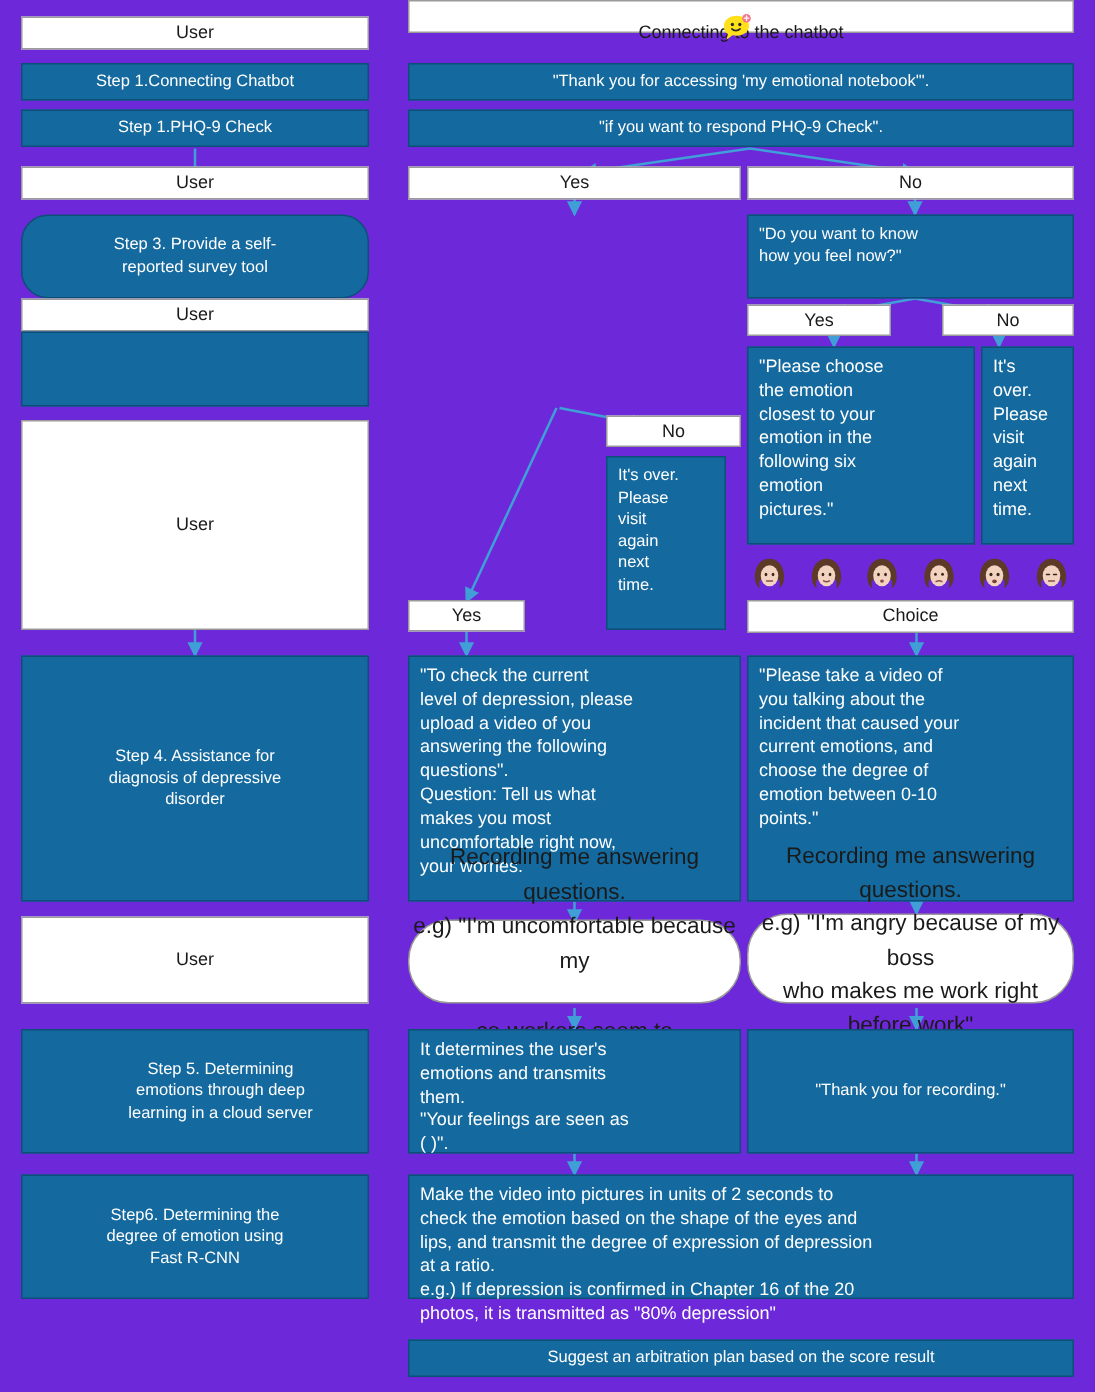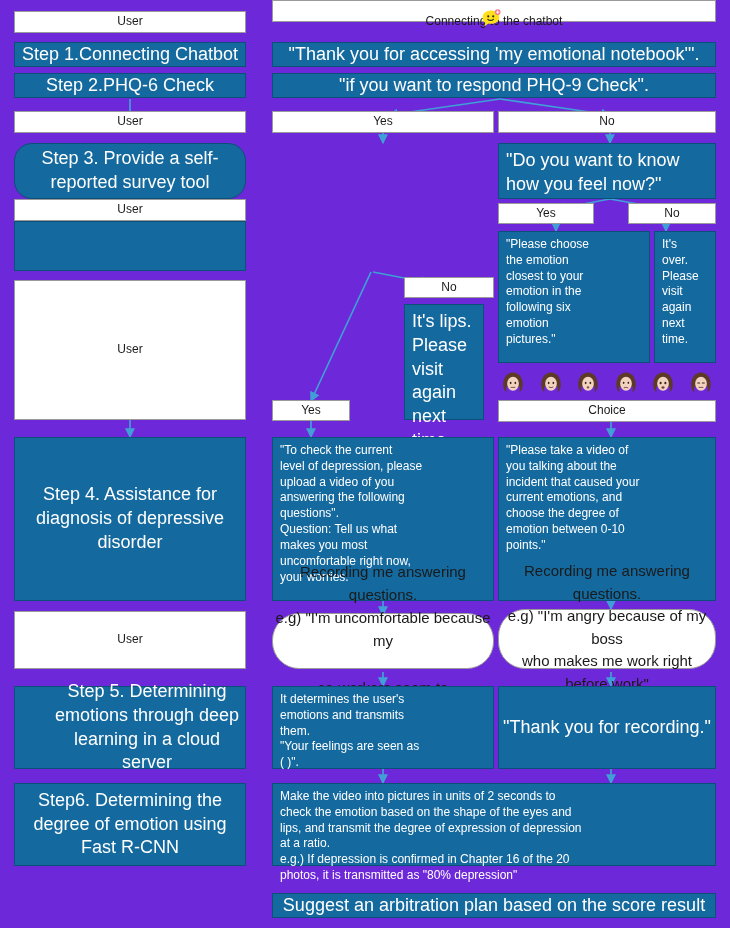--- a/index.html
+++ b/index.html
@@ -29,21 +29,21 @@
     background:#14699E;
     border:1px solid #0c4f78;
     color:#ffffff;
   }
   .white{
     background:#ffffff;
     border:1px solid #9a9a9a;
     color:#1a1a1a;
   }
   .left{justify-content:flex-start;text-align:left;}
-  .s13{font-size:18px;}
+  .s13{font-size:11px;}
   .s12{font-size:12px;}
   .s9{font-size:15px;border-radius:27px;}
   .padl{padding:5px 7px;}
 
   
   #arrows{
     position:absolute;
     left:0;top:0;
     width:730px;height:928px;
     pointer-events:none;
@@ -115,21 +115,21 @@
       <path d="M383,769 L383,783"></path>
 
       <path d="M611,769 L611,783"></path>
     </g>
   </svg>
 
   <div class="box white s12" style="left:14px;top:11px;width:232px;height:22px;">User</div>
 
   <div class="box blue s13" style="left:14px;top:42px;width:232px;height:25px;">Step 1.Connecting Chatbot</div>
 
-  <div class="box blue s13" style="left:14px;top:73px;width:232px;height:25px;">Step 2.PHQ-6 Check</div>
+  <div class="box blue s13" style="left:14px;top:73px;width:232px;height:25px;">Step 1.PHQ-9 Check</div>
 
   <div class="box white s12" style="left:14px;top:111px;width:232px;height:22px;">User</div>
 
   <div class="box blue s13" style="left:14px;top:143px;width:232px;height:56px;border-radius:18px;">Step 3. Provide a self-
 reported survey tool</div>
   <div class="box white s12" style="left:14px;top:199px;width:232px;height:22px;">User</div>
   <div class="box blue" style="left:14px;top:221px;width:232px;height:50px;"></div>
 
   <div class="box white s12" style="left:14px;top:280px;width:232px;height:140px;">User</div>
 
@@ -165,21 +165,21 @@
   <div class="box blue s13" style="left:272px;top:42px;width:444px;height:25px;">"Thank you for accessing 'my emotional notebook'".</div>
 
   <div class="box blue s13" style="left:272px;top:73px;width:444px;height:25px;">"if you want to respond PHQ-9 Check".</div>
 
   <div class="box white s12" style="left:272px;top:111px;width:222px;height:22px;">Yes</div>
   <div class="box white s12" style="left:498px;top:111px;width:218px;height:22px;">No</div>
 
 
   <div class="box white s12" style="left:404px;top:277px;width:90px;height:21px;">No</div>
 
-  <div class="box blue s13 left padl" style="left:404px;top:304px;width:80px;height:116px;align-items:flex-start;">It's lips.
+  <div class="box blue s13 left padl" style="left:404px;top:304px;width:80px;height:116px;align-items:flex-start;">It's over.
 Please
 visit
 again
 next
 time.</div>
 
   <div class="box white s12" style="left:272px;top:400px;width:78px;height:21px;">Yes</div>
 
   <div class="box blue s12 left padl" style="left:272px;top:437px;width:222px;height:164px;align-items:flex-start;">"To check the current
 level of depression, please

